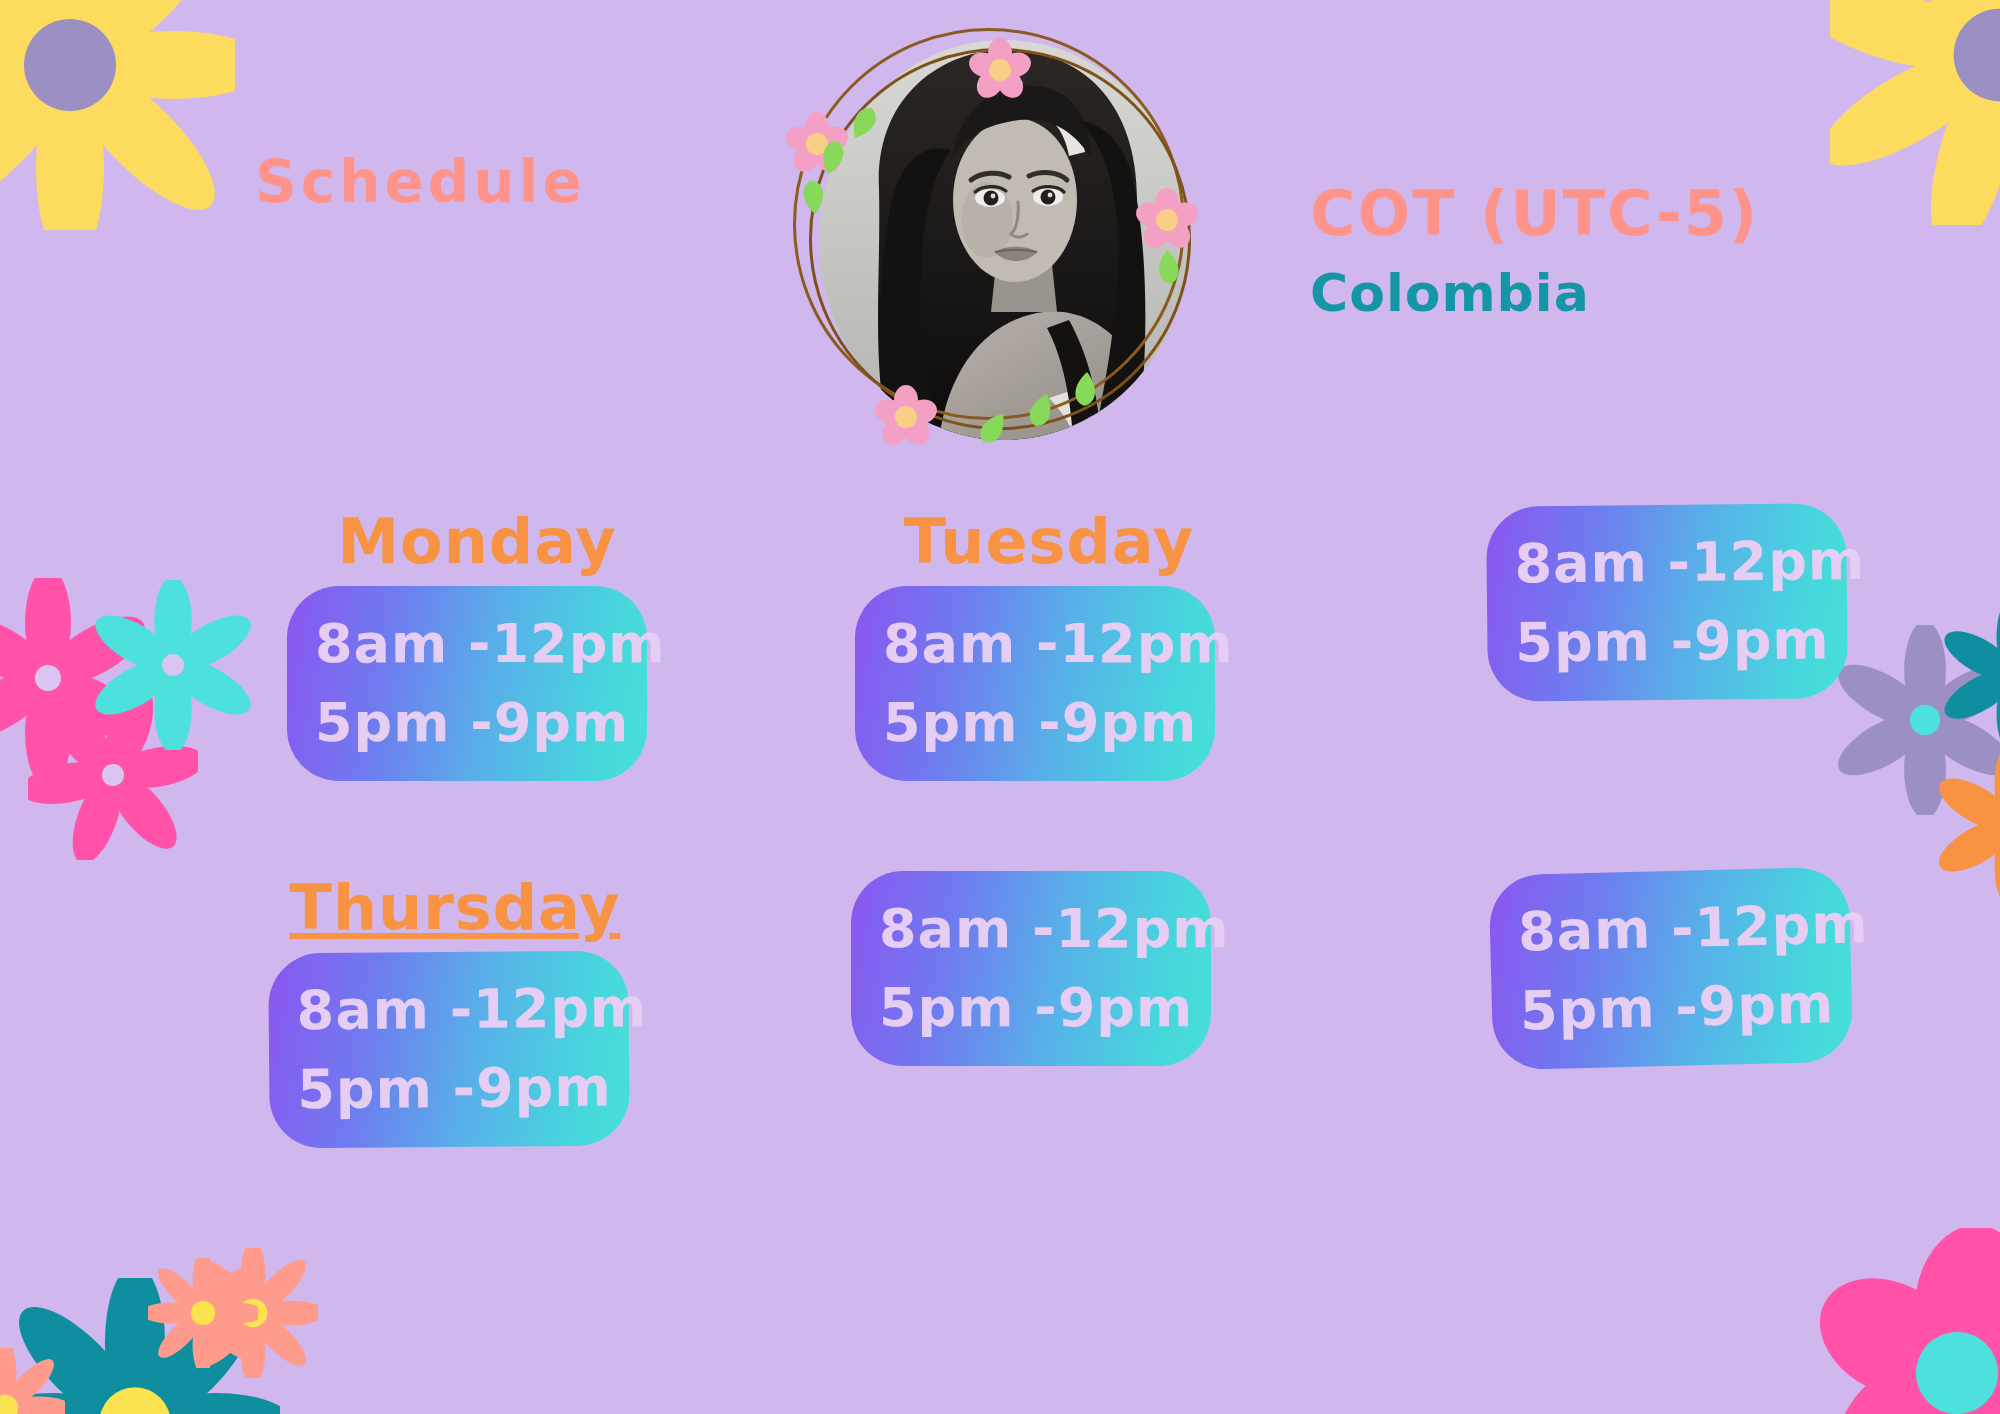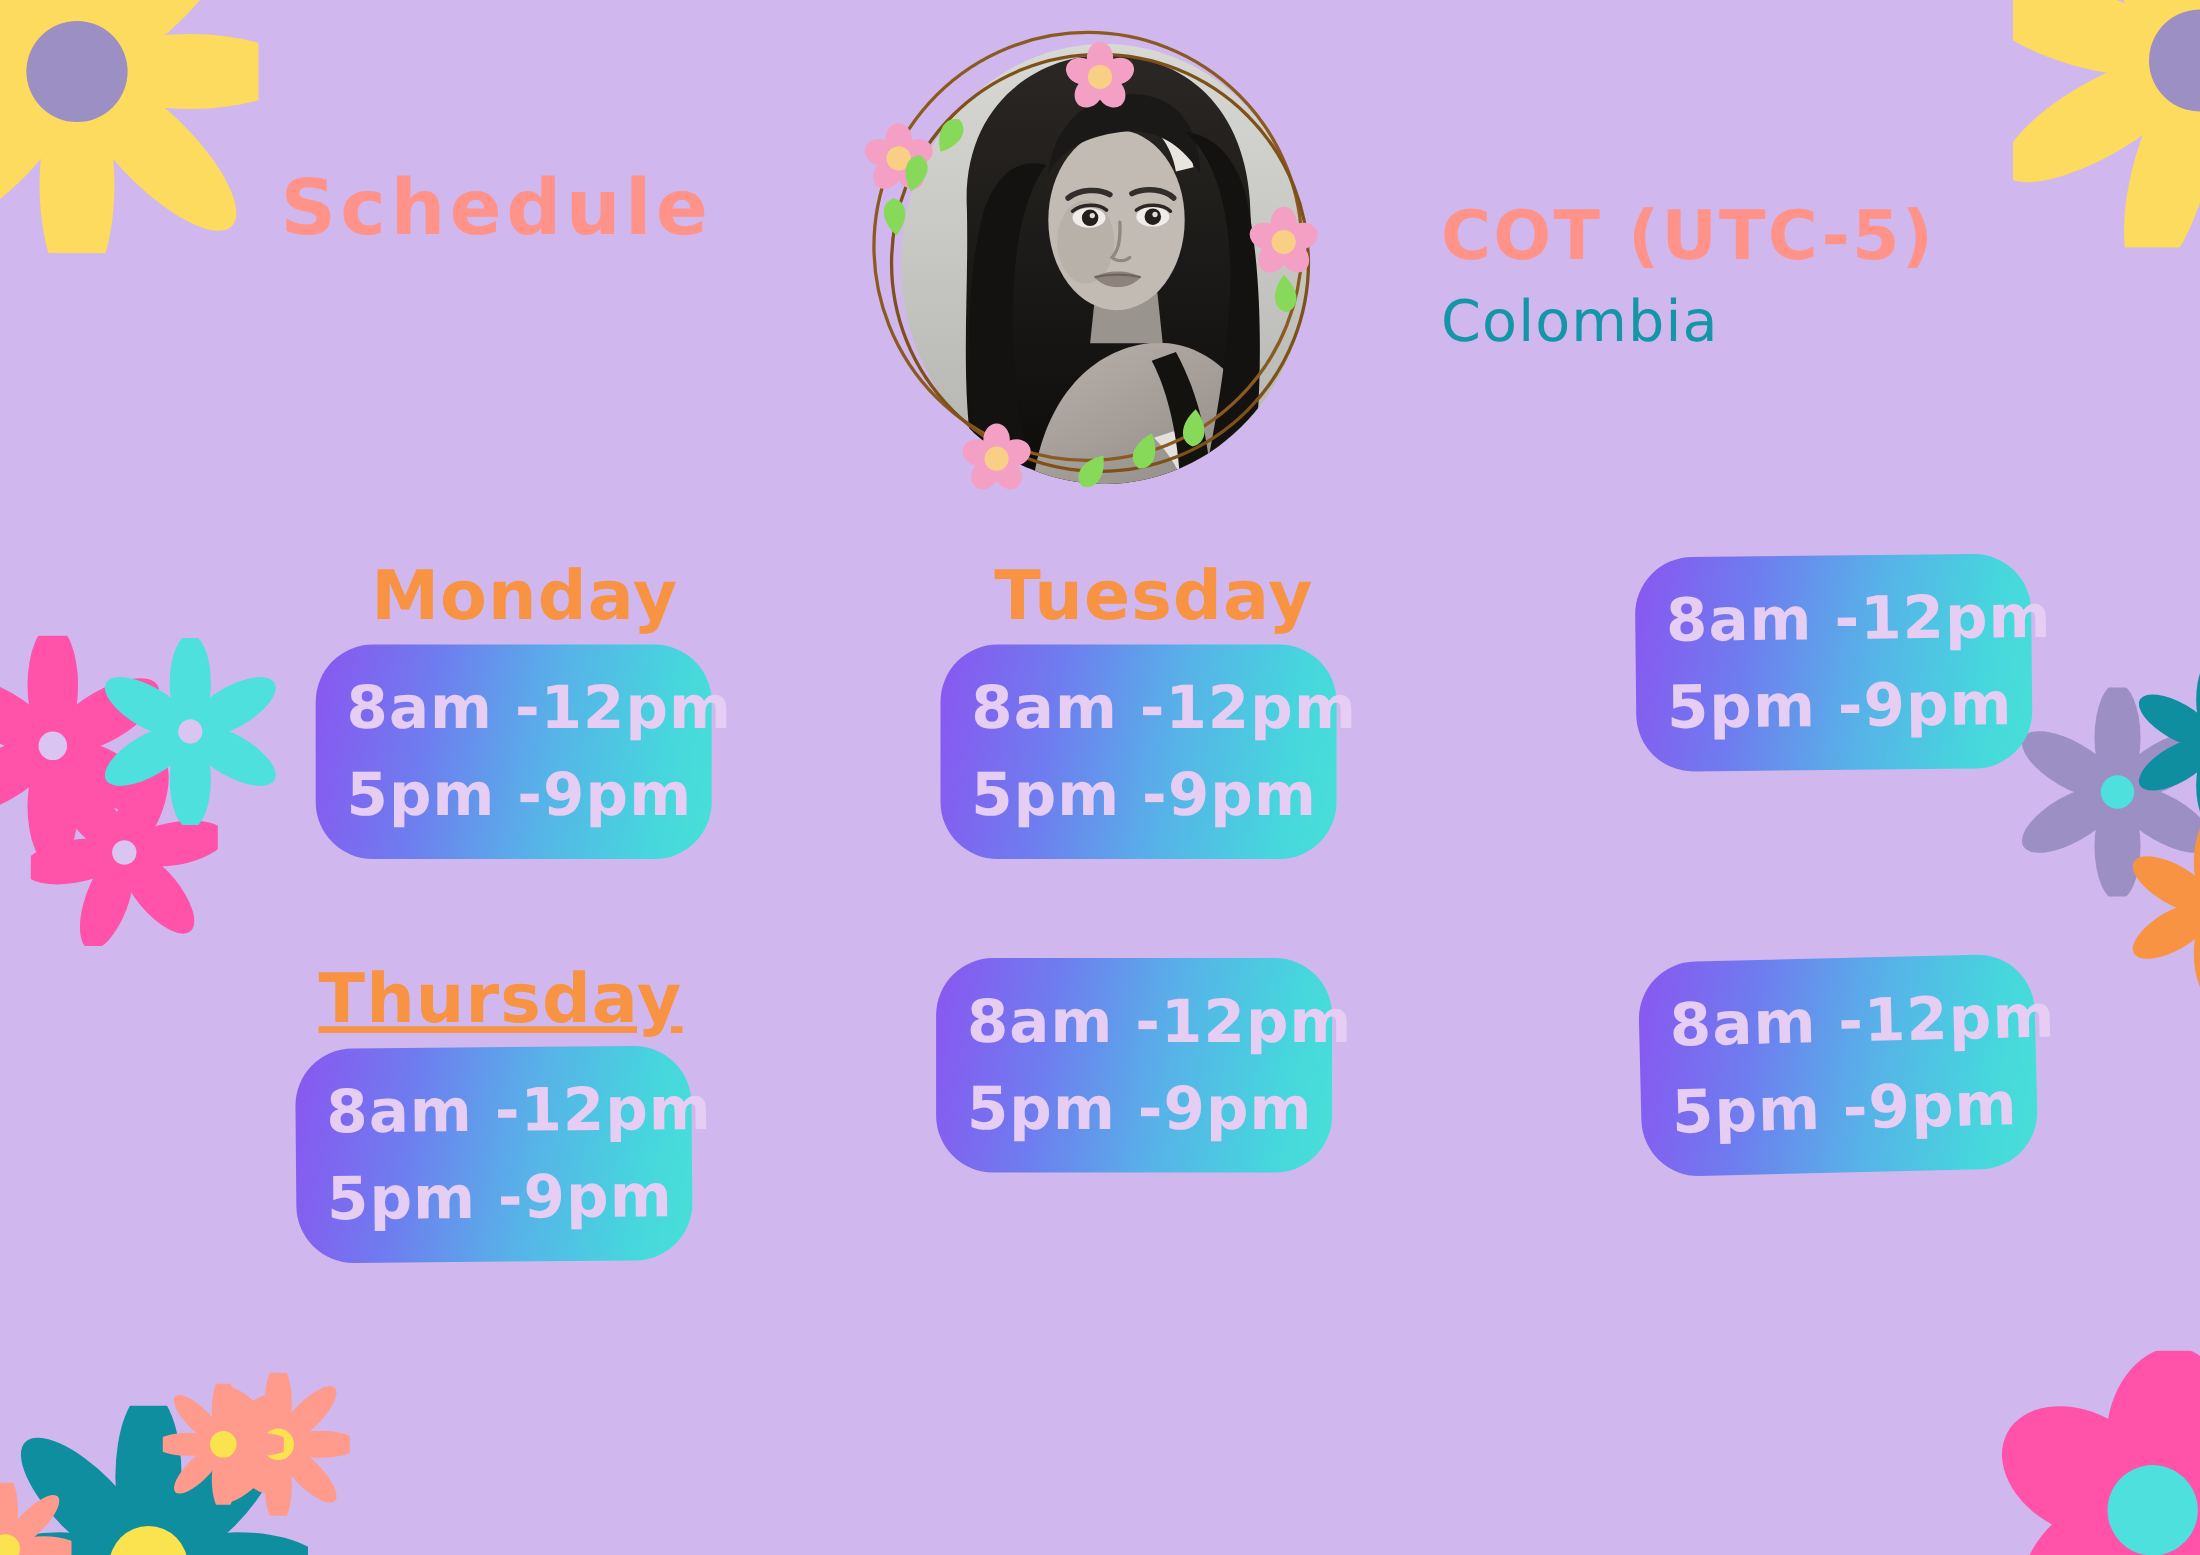--- a/index.html
+++ b/index.html
@@ -22,21 +22,21 @@
     position: absolute;
     pointer-events: none;
   }
 
   
   .title-schedule {
     position: absolute;
     left: 255px;
     top: 148px;
     width: 600px;
-    font-size: 70px;
+    font-size: 58px;
     font-weight: 700;
     color: #ff938a;
     letter-spacing: 4px;
     font-family: "DejaVu Sans", sans-serif;
     white-space: nowrap;
   }
   .tz-block {
     position: absolute;
     left: 1310px;
     top: 178px;
@@ -46,21 +46,21 @@
     font-size: 62px;
     font-weight: 700;
     color: #ff938a;
     letter-spacing: 2px;
     line-height: 1.15;
     white-space: nowrap;
   }
   .tz-sub {
     margin-top: 14px;
     font-size: 52px;
-    font-weight: 400;
+    font-weight: 700;
     color: #1496a6;
     letter-spacing: 1px;
     white-space: nowrap;
   }
 
   
   .portrait-wrap {
     position: absolute;
     left: 775px;
     top: 22px;

